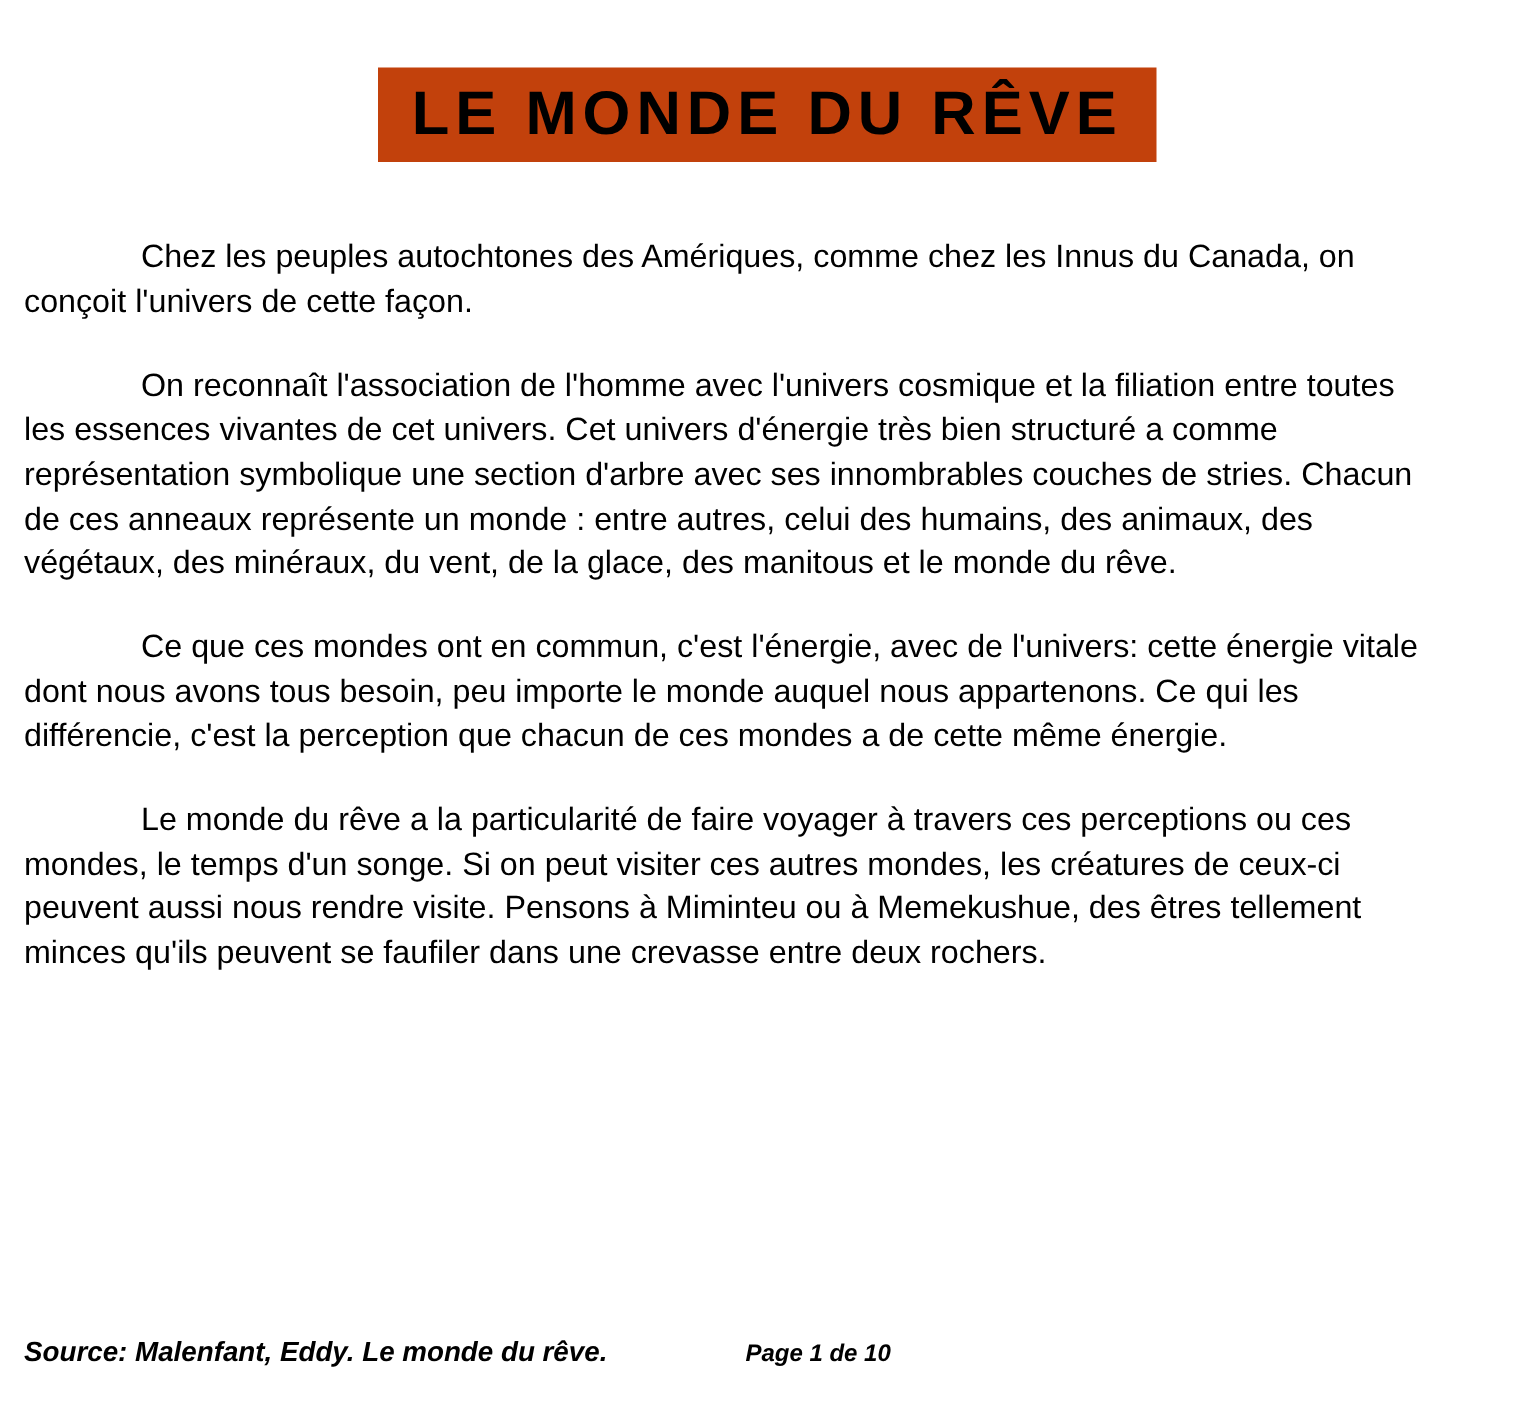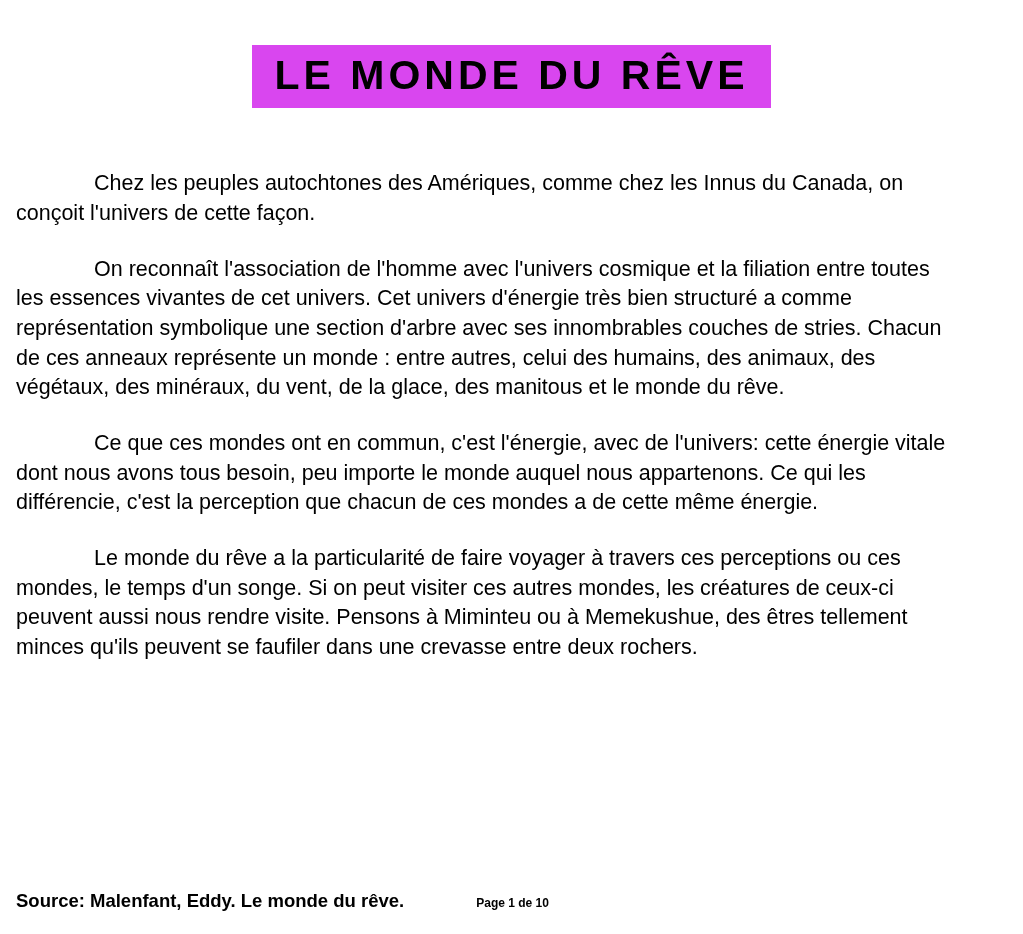--- a/index.html
+++ b/index.html
@@ -19,21 +19,21 @@
     width: 1023px;
     height: 934px;
     box-sizing: border-box;
   }
   .title-wrap {
     text-align: center;
     padding-top: 18px;
   }
   .doc-title {
     display: inline-block;
-    background: #d946ef;
+    background: #c2410c;
     color: #000000;
     font-family: "Liberation Sans", sans-serif;
     font-size: 41px;
     font-weight: 700;
     letter-spacing: 4px;
     line-height: 1.18;
     padding: 6px 22px 8px 22px;
   }
   .body-text {
     margin: 0;
@@ -41,41 +41,42 @@
   }
   .para {
     margin: 0 0 26px 0;
     font-size: 21.5px;
     line-height: 1.38;
     text-align: left;
     text-indent: 78px;
     color: #000000;
   }
   .para:first-child {
-    margin-top: 34px;
+    margin-top: 22px;
   }
   .footer {
     position: absolute;
     left: 16px;
     bottom: 22px;
     right: 28px;
     display: flex;
     align-items: baseline;
+    font-style: italic;
   }
   .source {
     font-size: 18.5px;
     font-weight: 700;
     color: #000000;
     white-space: nowrap;
   }
   .page-number {
-    font-size: 12px;
+    font-size: 16px;
     font-weight: 700;
     color: #000000;
-    margin-left: 72px;
+    margin-left: 92px;
     white-space: nowrap;
   }
 </style>
 </head>
 <body>
 
 <div class="page">
 
   <div class="title-wrap">
     <h1 class="doc-title">LE MONDE DU RÊVE</h1>

